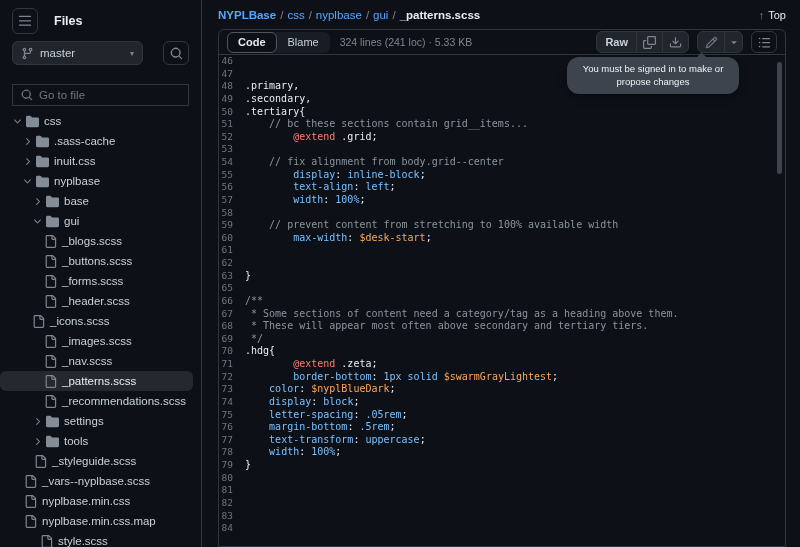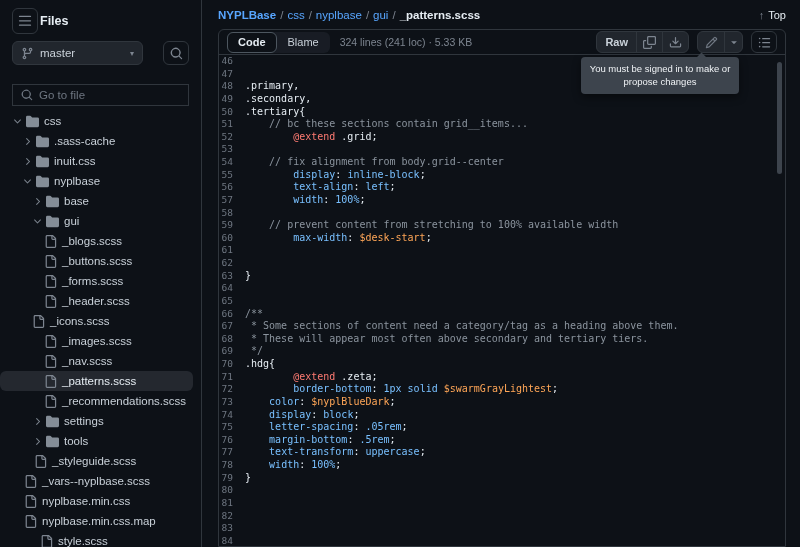--- a/index.html
+++ b/index.html
@@ -2,21 +2,21 @@
 <html><head>
 <meta charset="utf-8">
 <style>
   * { margin:0; padding:0; box-sizing:border-box; }
   html,body { width:800px; height:547px; overflow:hidden; background:#0d1117;
               font-family:"Liberation Sans", sans-serif; color:#c9d1d9; }
   .app { display:flex; width:800px; height:547px; }
 
   
   .sidebar { width:202px; flex:none; border-right:1px solid #30363d; display:flex; flex-direction:column; overflow:hidden; }
-  .sidebar-header { display:flex; align-items:center; gap:2px; padding:8px 12px 0; }
+  .sidebar-header { display:flex; align-items:center; gap:16px; padding:8px 12px 0; }
   .icon-btn { width:26px; height:26px; flex:none; background:transparent; border:1px solid #30363d; border-radius:6px;
               display:flex; align-items:center; justify-content:center; color:#7d8590; cursor:pointer; }
   .files-title { font-size:12.5px; font-weight:700; color:#e6edf3; }
   .branch-row { display:flex; gap:20px; margin-top:7px; padding:0 12px; height:36px; }
   .branch-btn { flex:1; display:flex; align-items:center; gap:6px; padding:0 8px; height:24px;
                 background:#21262d; border:1px solid #30363d; border-radius:6px; color:#c9d1d9; font-size:11.5px; cursor:pointer; }
   .branch-btn .bname { flex:1; text-align:left; }
   .caret { font-size:8px; color:#7d8590; }
   .search-btn { width:26px; height:24px; }
   .goto { margin:7px 12px 0; height:22px; display:flex; align-items:center; gap:6px; padding:0 8px;
@@ -54,22 +54,22 @@
   .btn-group { display:flex; height:22px; border:1px solid #30363d; border-radius:6px; overflow:hidden; background:#21262d; }
   .btn-group > button { display:flex; align-items:center; justify-content:center; background:transparent; border:0;
                         border-left:1px solid #30363d; color:#c9d1d9; cursor:pointer; padding:0 8px; font-family:inherit; }
   .btn-group > button:first-child { border-left:0; }
   .btn-group .raw { font-size:11px; font-weight:600; }
   .btn-group .ico { width:26px; padding:0; color:#7d8590; }
   .btn-group .caret-cell { width:18px; padding:0; color:#7d8590; }
   .sym-btn { width:26px; height:22px; background:transparent; border:1px solid #30363d; border-radius:6px;
              display:flex; align-items:center; justify-content:center; color:#7d8590; cursor:pointer; }
 
-  .tooltip { position:absolute; top:27px; right:46px; width:158px; z-index:5; background:#3d444d; color:#f0f3f6;
-             font-size:9.5px; line-height:1.4; padding:5px 7px; border-radius:4px; text-align:center;
+  .tooltip { position:absolute; top:27px; right:46px; width:172px; z-index:5; background:#3d444d; color:#f0f3f6;
+             font-size:9.5px; line-height:1.4; padding:5px 7px; border-radius:12px; text-align:center;
              box-shadow:0 3px 8px rgba(0,0,0,0.45); }
   .tooltip::before { content:""; position:absolute; top:-3px; right:34px; width:7px; height:7px; background:#3d444d;
                      transform:rotate(45deg); }
 
   .code-body { flex:1; overflow:hidden; font-family:"DejaVu Sans Mono", monospace; }
   .code-row { display:flex; height:12.64px; line-height:12.64px; }
   .ln { width:26px; flex:none; text-align:right; padding-right:12px; color:#6e7681; font-size:9.5px; cursor:pointer; }
   .lc { white-space:pre; font-size:10px; color:#e6edf3; }
   .tok-pln { color:#e6edf3; }
   .tok-com { color:#8b949e; }
@@ -411,24 +411,20 @@
           </div>
           <div class="code-row">
             <span class="ln">62</span>
             <span class="lc"></span>
           </div>
           <div class="code-row">
             <span class="ln">63</span>
             <span class="lc"><span class="tok-pln">}</span></span>
           </div>
           <div class="code-row">
-            <span class="ln">64</span>
-            <span class="lc"></span>
-          </div>
-          <div class="code-row">
             <span class="ln">65</span>
             <span class="lc"></span>
           </div>
           <div class="code-row">
             <span class="ln">66</span>
             <span class="lc"><span class="tok-com">/**</span></span>
           </div>
           <div class="code-row">
             <span class="ln">67</span>
             <span class="lc"><span class="tok-com"> * Some sections of content need a category/tag as a heading above them.</span></span>

